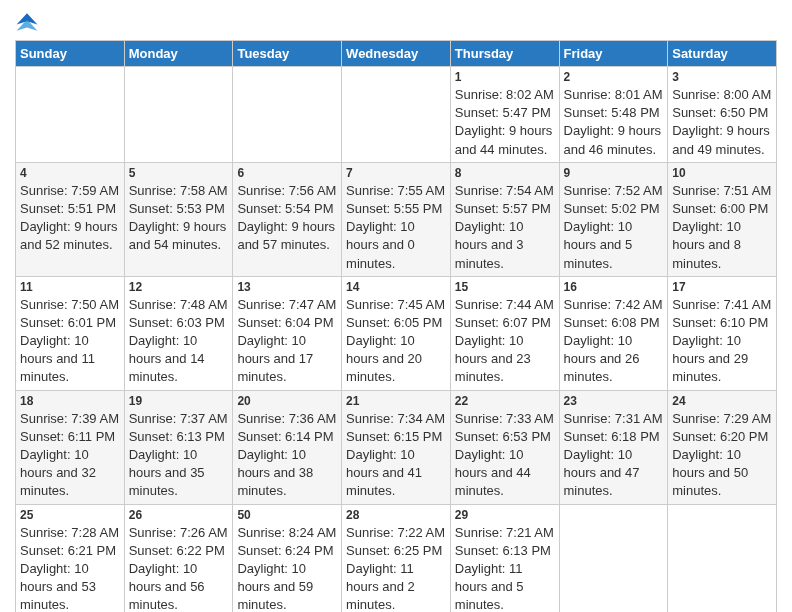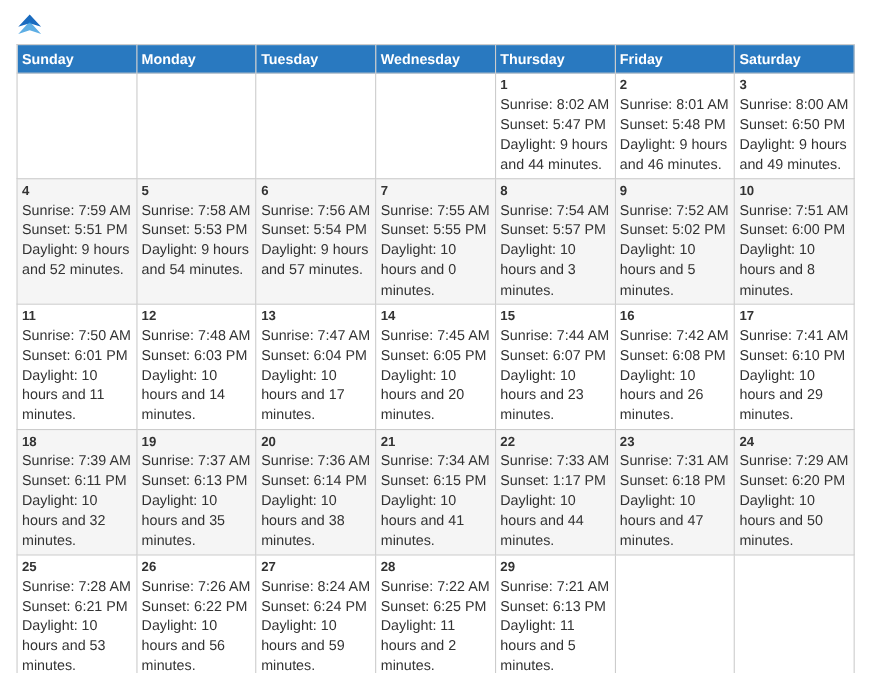--- a/index.html
+++ b/index.html
@@ -260,21 +260,21 @@
           </td>
           <td>
             <span class="day-number">21</span>
             <div class="day-info">Sunrise: 7:34 AM
 Sunset: 6:15 PM
 Daylight: 10 hours and 41 minutes.</div>
           </td>
           <td>
             <span class="day-number">22</span>
             <div class="day-info">Sunrise: 7:33 AM
-Sunset: 1:17 PM
+Sunset: 6:53 PM
 Daylight: 10 hours and 44 minutes.</div>
           </td>
           <td>
             <span class="day-number">23</span>
             <div class="day-info">Sunrise: 7:31 AM
 Sunset: 6:18 PM
 Daylight: 10 hours and 47 minutes.</div>
           </td>
           <td>
             <span class="day-number">24</span>
@@ -290,21 +290,21 @@
 Sunset: 6:21 PM
 Daylight: 10 hours and 53 minutes.</div>
           </td>
           <td>
             <span class="day-number">26</span>
             <div class="day-info">Sunrise: 7:26 AM
 Sunset: 6:22 PM
 Daylight: 10 hours and 56 minutes.</div>
           </td>
           <td>
-            <span class="day-number">27</span>
+            <span class="day-number">50</span>
             <div class="day-info">Sunrise: 8:24 AM
 Sunset: 6:24 PM
 Daylight: 10 hours and 59 minutes.</div>
           </td>
           <td>
             <span class="day-number">28</span>
             <div class="day-info">Sunrise: 7:22 AM
 Sunset: 6:25 PM
 Daylight: 11 hours and 2 minutes.</div>
           </td>

